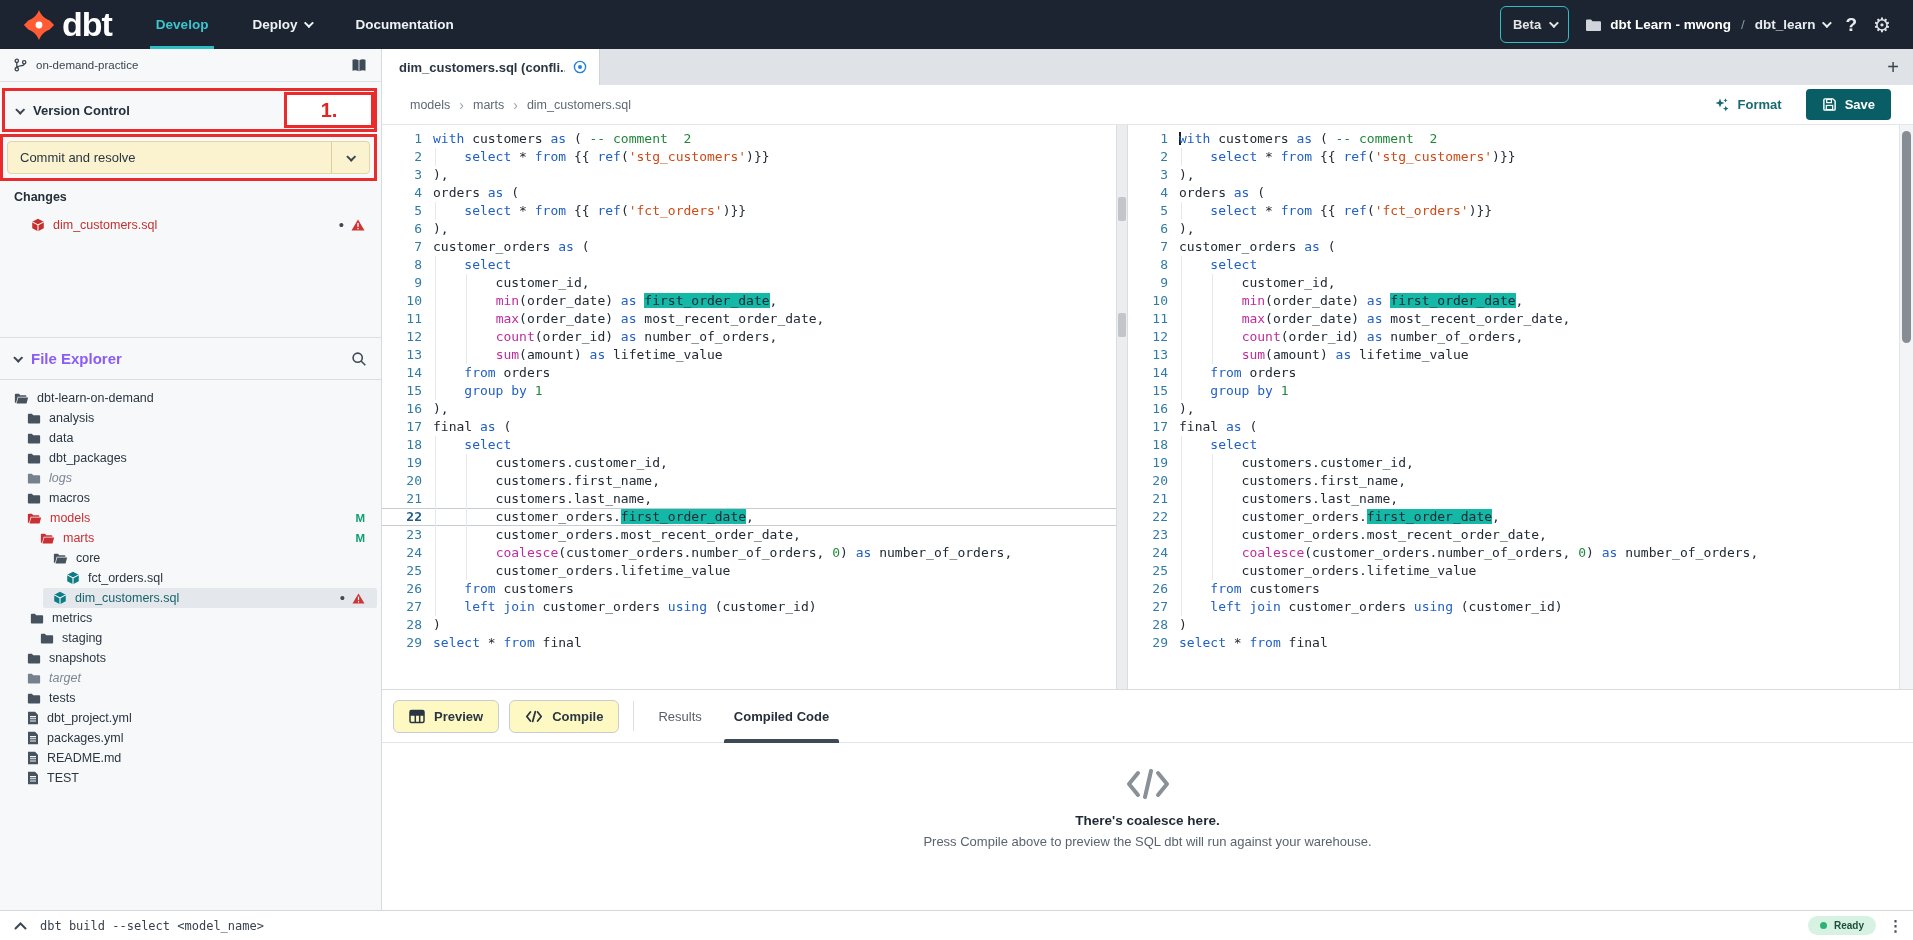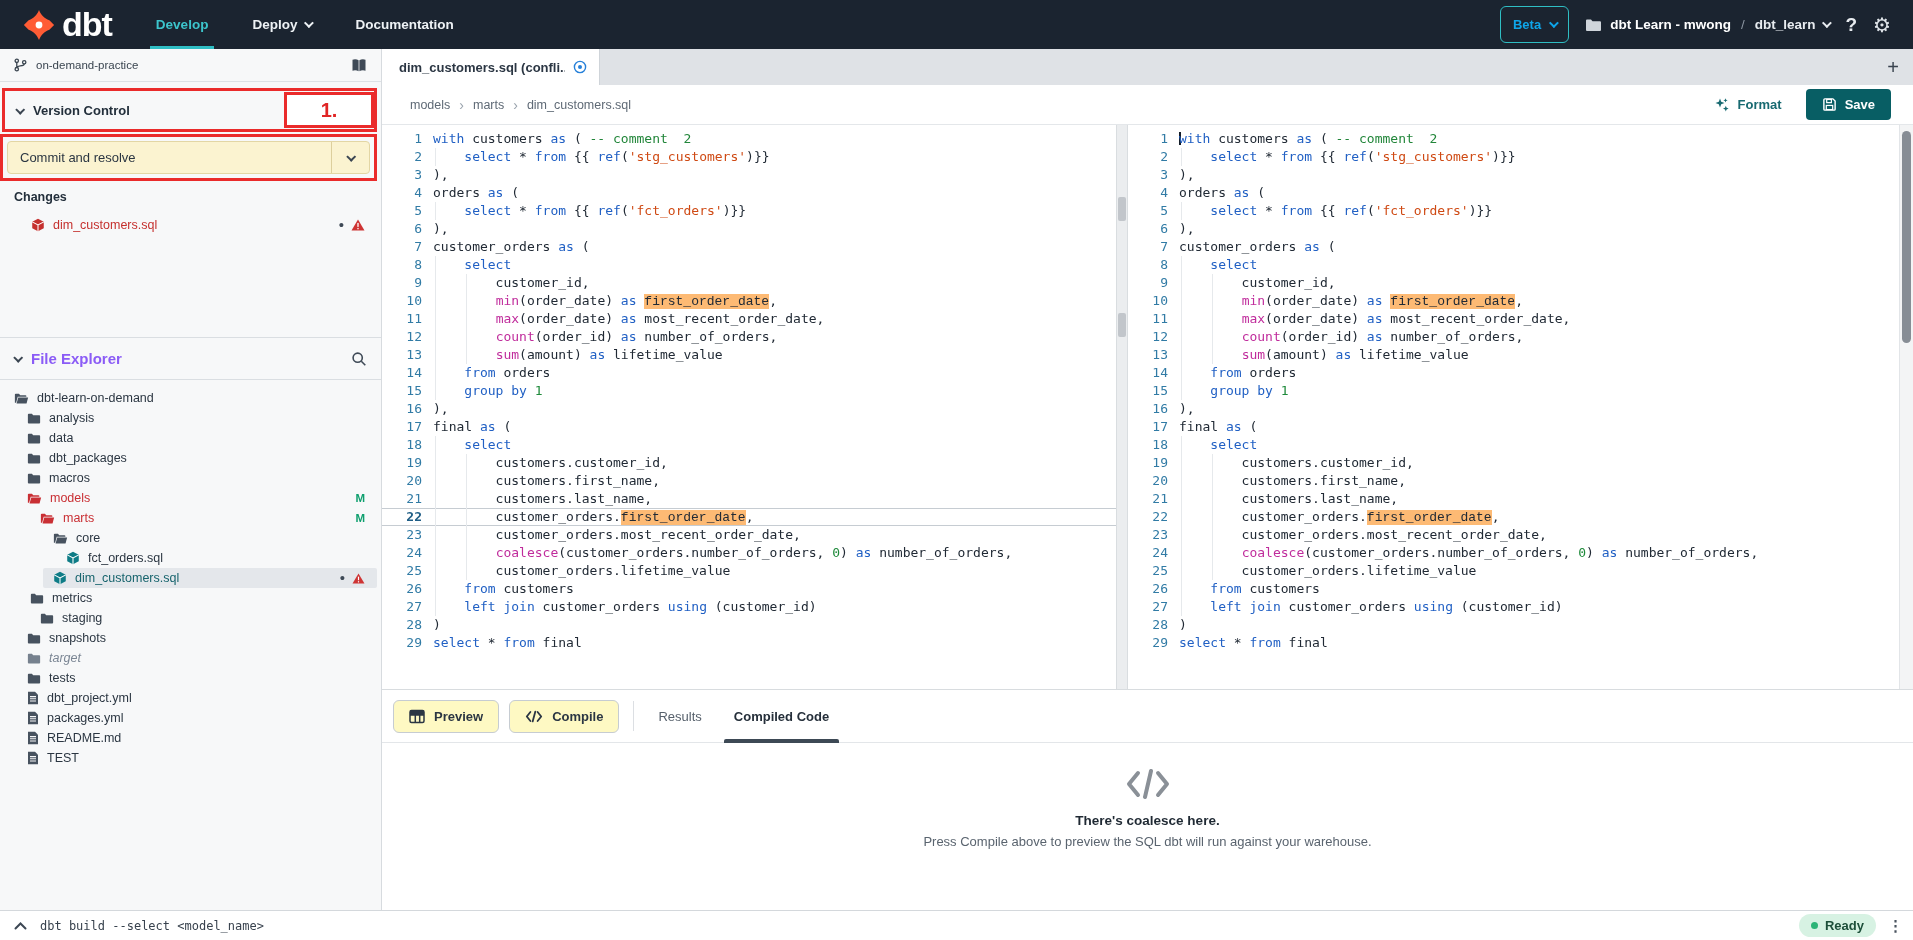--- a/index.html
+++ b/index.html
@@ -10,21 +10,21 @@
   
   .topnav { flex:0 0 49px; background:#1b2430; display:flex; align-items:center; padding:0 22px; position:relative; }
   .logo { display:flex; align-items:center; gap:6px; margin-right:42px; }
   .logo-text { color:#fff; font-weight:bold; font-size:34px; letter-spacing:-1px; }
   .nav-items { display:flex; height:49px; }
   .nav-item { position:relative; height:49px; display:flex; align-items:center; gap:7px; padding:0 2px; margin-right:40px; color:#eef2f5; font-size:13.5px; font-weight:bold; cursor:pointer; }
   .nav-item.active { color:#3cc5cc; }
   .nav-item.active::after { content:''; position:absolute; left:-4px; right:-4px; bottom:0; height:3px; background:#2fbec4; }
   .chev { width:7px; height:7px; border-right:2px solid currentColor; border-bottom:2px solid currentColor; transform:rotate(45deg) translateY(-2px); display:inline-block; }
   .nav-right { margin-left:auto; display:flex; align-items:center; gap:16px; }
-  .beta-pill { display:flex; align-items:center; gap:8px; border:1.5px solid #2fbec4; color:#0ea5e9; border-radius:6px; padding:10px 12px; font-size:13px; font-weight:bold; cursor:pointer; }
+  .beta-pill { display:flex; align-items:center; gap:8px; border:1.5px solid #2fbec4; color:#e5e5e5; border-radius:6px; padding:10px 12px; font-size:13px; font-weight:bold; cursor:pointer; }
   .acct { display:flex; align-items:center; gap:8px; color:#fff; font-size:13.5px; font-weight:bold; }
   .slash { color:#8b95a1; font-weight:normal; padding:0 2px; }
   .proj { display:flex; align-items:center; gap:7px; color:#e8ecf0; font-weight:bold; cursor:pointer; }
   .help-q { color:#e8ecf0; font-size:19px; font-weight:bold; cursor:pointer; }
   .gear { color:#dfe4e9; font-size:20px; cursor:pointer; line-height:1; }
 
   
   .main { flex:1 1 auto; display:flex; min-height:0; }
   .sidebar { flex:0 0 382px; background:#f7f8f9; border-right:1px solid #d7dbdf; position:relative; }
   .editor-col { flex:1 1 auto; display:flex; flex-direction:column; min-width:0; }
@@ -79,42 +79,42 @@
 
   .code-line { height:18px; line-height:18px; white-space:pre; display:flex; }
   .code-line.active { box-shadow:inset 0 1px 0 #c6ccd2, inset 0 -1px 0 #c6ccd2; }
   .ln { flex:0 0 40px; text-align:right; color:#317ba5; margin-right:11px; user-select:none; }
   .code-line.active .ln { color:#205e86; font-weight:bold; }
   .lc { position:relative; }
   .guide { position:absolute; top:0; bottom:0; width:1px; background:#e6e9ec; }
   .caret { display:inline-block; width:2px; height:13px; background:#141d29; vertical-align:-2px; margin-right:-2px; }
   .tok-p { color:#212a35; } .tok-k { color:#2160c4; } .tok-c { color:#22863a; }
   .tok-s { color:#cf4a14; } .tok-f { color:#c02c9c; } .tok-n { color:#1f8a3b; }
-  .tok-h { color:#212a35; background:#fdba74;font-family:Liberation Mono, monospace; }
+  .tok-h { color:#212a35; background:#14b8a6; }
 
   
   .bottom-panel { flex:1 1 auto; background:#fff; display:flex; flex-direction:column; min-height:0; }
   .bp-row { flex:0 0 52px; display:flex; align-items:center; padding-left:11px; border-bottom:1px solid #e3e6e9; }
   .bp-btn { height:33px; display:flex; align-items:center; gap:9px; background:#fef9c3; border:1px solid #c6ccd2; border-radius:6px; padding:0 15px; font-size:13px; font-weight:bold; color:#2b3643; cursor:pointer; margin-right:10px; }
   .bp-sep { width:1px; height:30px; background:#dcdfe3; margin:0 14px 0 4px; }
   .bp-tab { height:52px; display:flex; align-items:center; padding:0 10px; margin-right:12px; font-size:13px; color:#57616c; position:relative; cursor:pointer; }
   .bp-tab.active { color:#252f3a; font-weight:bold; }
   .bp-tab.active::after { content:''; position:absolute; left:0; right:0; bottom:-1px; height:4px; background:#3d4955; border-radius:2px 2px 0 0; }
   .bp-empty { flex:1 1 auto; display:flex; flex-direction:column; align-items:center; padding-top:26px; gap:6px; }
   .empty-title { font-size:13.5px; font-weight:bold; color:#1f2933; margin-top:8px; }
   .empty-sub { font-size:13px; color:#5a646f; }
 
   
   .statusbar { flex:0 0 30px; border-top:1px solid #d4d8dc; background:#fff; display:flex; align-items:center; }
   .sb-caret { margin:0 13px 0 14px; cursor:pointer; }
   .sb-cmd { font-family:"DejaVu Sans Mono",monospace; font-size:12px; color:#38424e; }
   .sb-right { margin-left:auto; display:flex; align-items:center; gap:12px; padding-right:10px; }
   .ready-pill { display:flex; align-items:center; gap:7px; background:#d7f2e3; border-radius:12px; padding:4px 12px; }
   .ready-dot { width:7px; height:7px; border-radius:50%; background:#2cb477; }
-  .ready-txt { font-size:13px; font-weight:bold; color:#1d4f3a; }
+  .ready-txt { font-size:10px; font-weight:bold; color:#1d4f3a; }
   .kebab { color:#4a545f; font-size:15px; font-weight:bold; letter-spacing:0; cursor:pointer; line-height:0.4; }
   svg { display:block; }
 </style>
 </head>
 <body>
 
 <div class="app">
 
   <div class="topnav">
     <div class="logo">
@@ -256,20 +256,28 @@
               </span>
               <span>data</span>
             </div>
             <div class="tree-row" style="padding-left: 27px;">
               <span>
                 <svg width="14" height="13" viewBox="0 0 16 14">
                   <path d="M1 2.6q0-1 1-1h3.6l1.5 1.7H14q1 0 1 1v7.4q0 1-1 1H2q-1 0-1-1Z" fill="#47525f"></path>
                 </svg>
               </span>
               <span>dbt_packages</span>
+            </div>
+            <div class="tree-row muted" style="padding-left: 27px;">
+              <span>
+                <svg width="14" height="13" viewBox="0 0 16 14">
+                  <path d="M1 2.6q0-1 1-1h3.6l1.5 1.7H14q1 0 1 1v7.4q0 1-1 1H2q-1 0-1-1Z" fill="#76818e"></path>
+                </svg>
+              </span>
+              <span>logs</span>
             </div>
             <div class="tree-row" style="padding-left: 27px;">
               <span>
                 <svg width="14" height="13" viewBox="0 0 16 14">
                   <path d="M1 2.6q0-1 1-1h3.6l1.5 1.7H14q1 0 1 1v7.4q0 1-1 1H2q-1 0-1-1Z" fill="#47525f"></path>
                 </svg>
               </span>
               <span>macros</span>
             </div>
             <div class="tree-row red" style="padding-left: 27px;">

